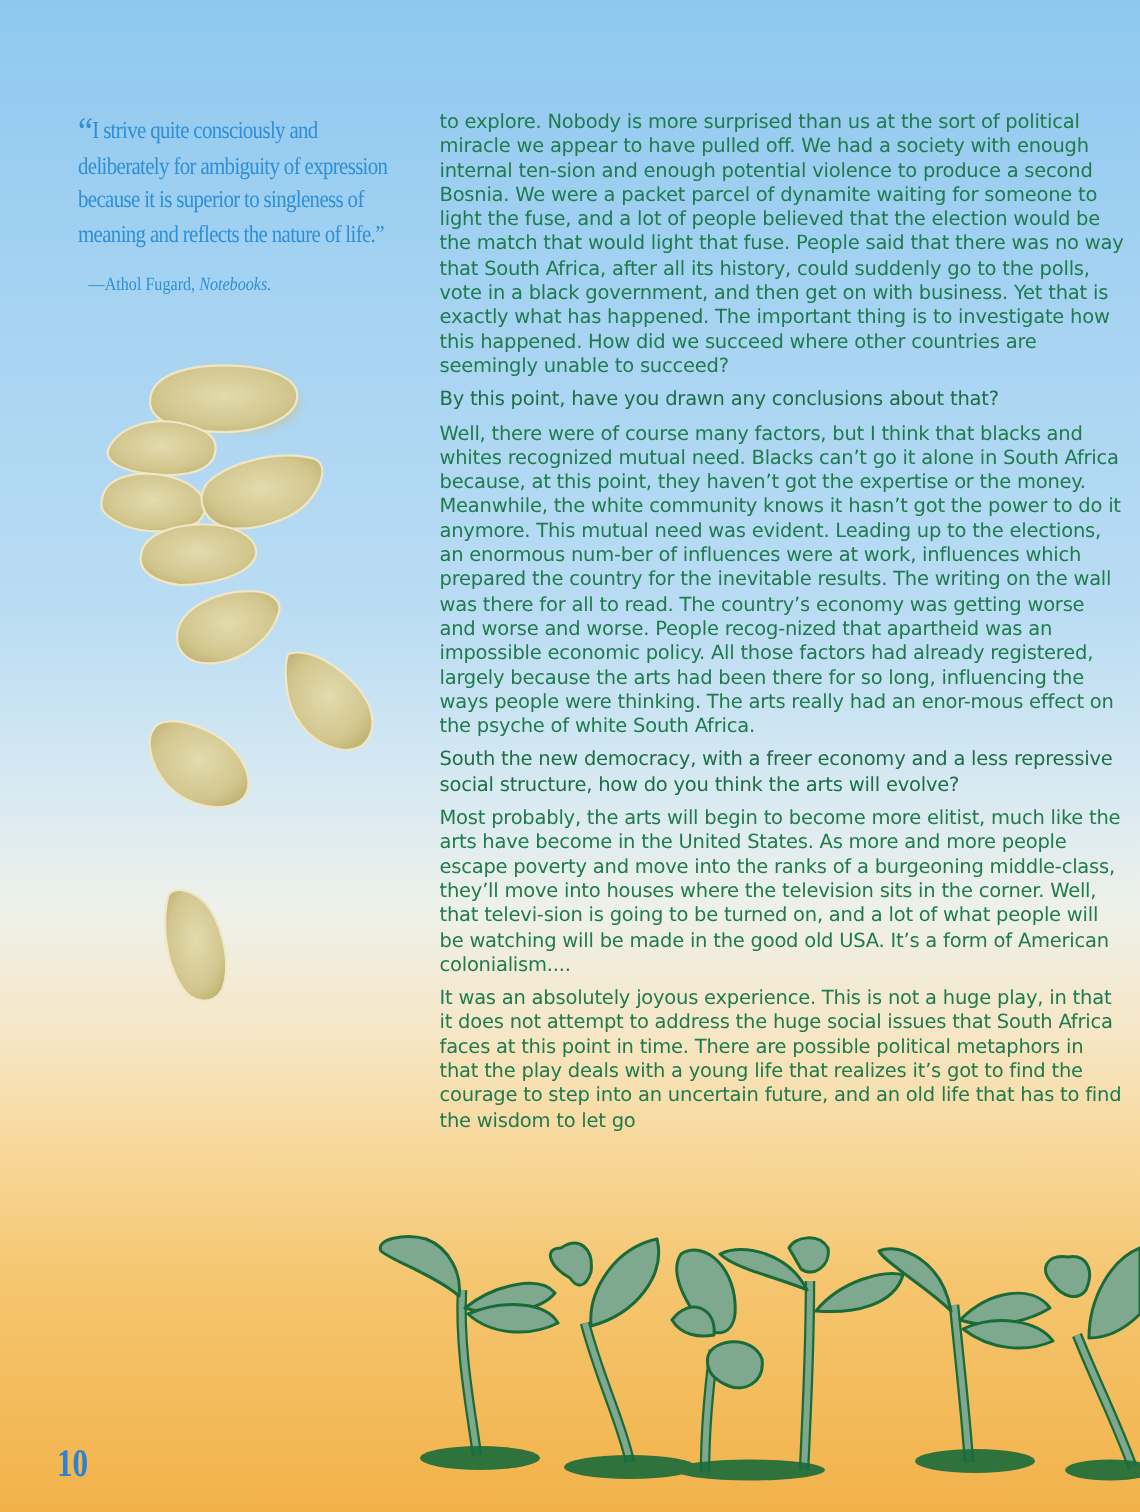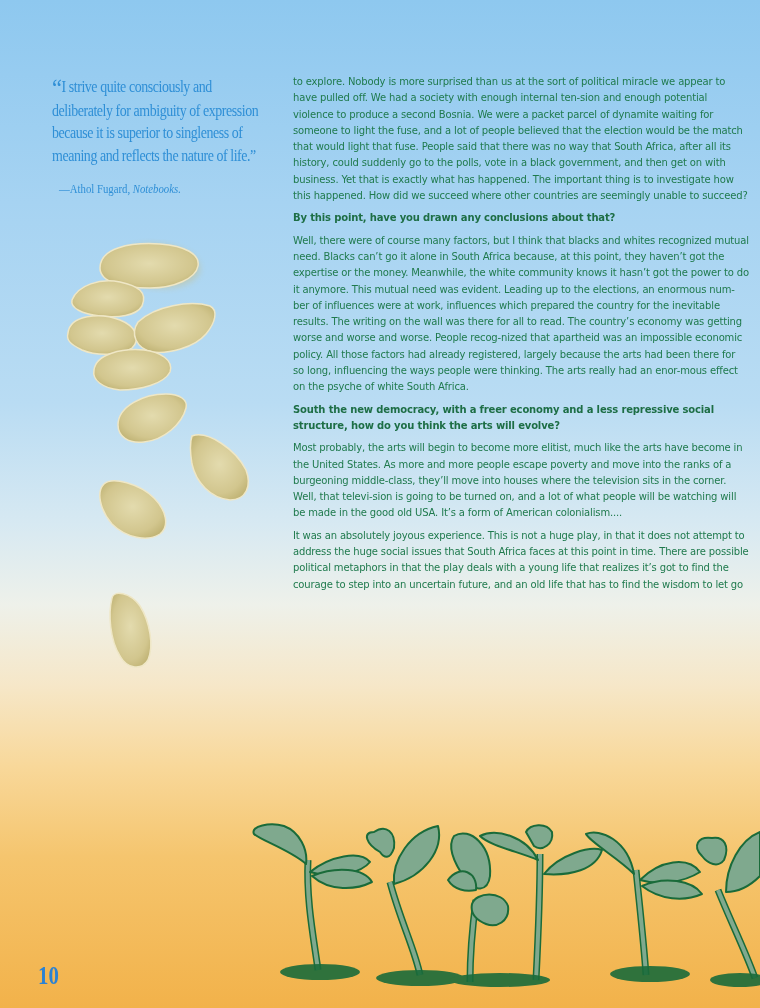--- a/index.html
+++ b/index.html
@@ -24,25 +24,25 @@
     position: absolute; left: 59px; top: 182px;
     font-family: "Liberation Serif", serif; color: #2f8fd6;
     font-size: 12.5px; transform: scaleX(0.86); transform-origin: left top;
     white-space: nowrap;
   }
   .attrib i { font-style: italic; }
   .article {
     position: absolute; left: 293px; top: 74px; width: 456px;
     color: #1f7a4d;
     font-family: "DejaVu Sans", sans-serif;
-    font-size: 10px; line-height: 16.3px;
+    font-size: 13px; line-height: 16.3px;
     letter-spacing: -0.15px;
   }
   .article p { margin: 0 0 6px 0; }
-  .article p.q { font-weight: bold; color: #1d6e45; }
+  .article p.q { font-weight: normal; color: #1d6e45; }
   .page-number {
     position: absolute; left: 38px; top: 961px;
     font-family: "Liberation Serif", serif; font-weight: bold;
     color: #2b82d3; font-size: 26px;
     transform: scaleX(0.8); transform-origin: left top;
   }
   .seeds { position: absolute; left: 60px; top: 230px; width: 220px; height: 470px; }
   .plants { position: absolute; left: 240px; top: 810px; width: 520px; height: 198px; }
 </style>
 </head>

